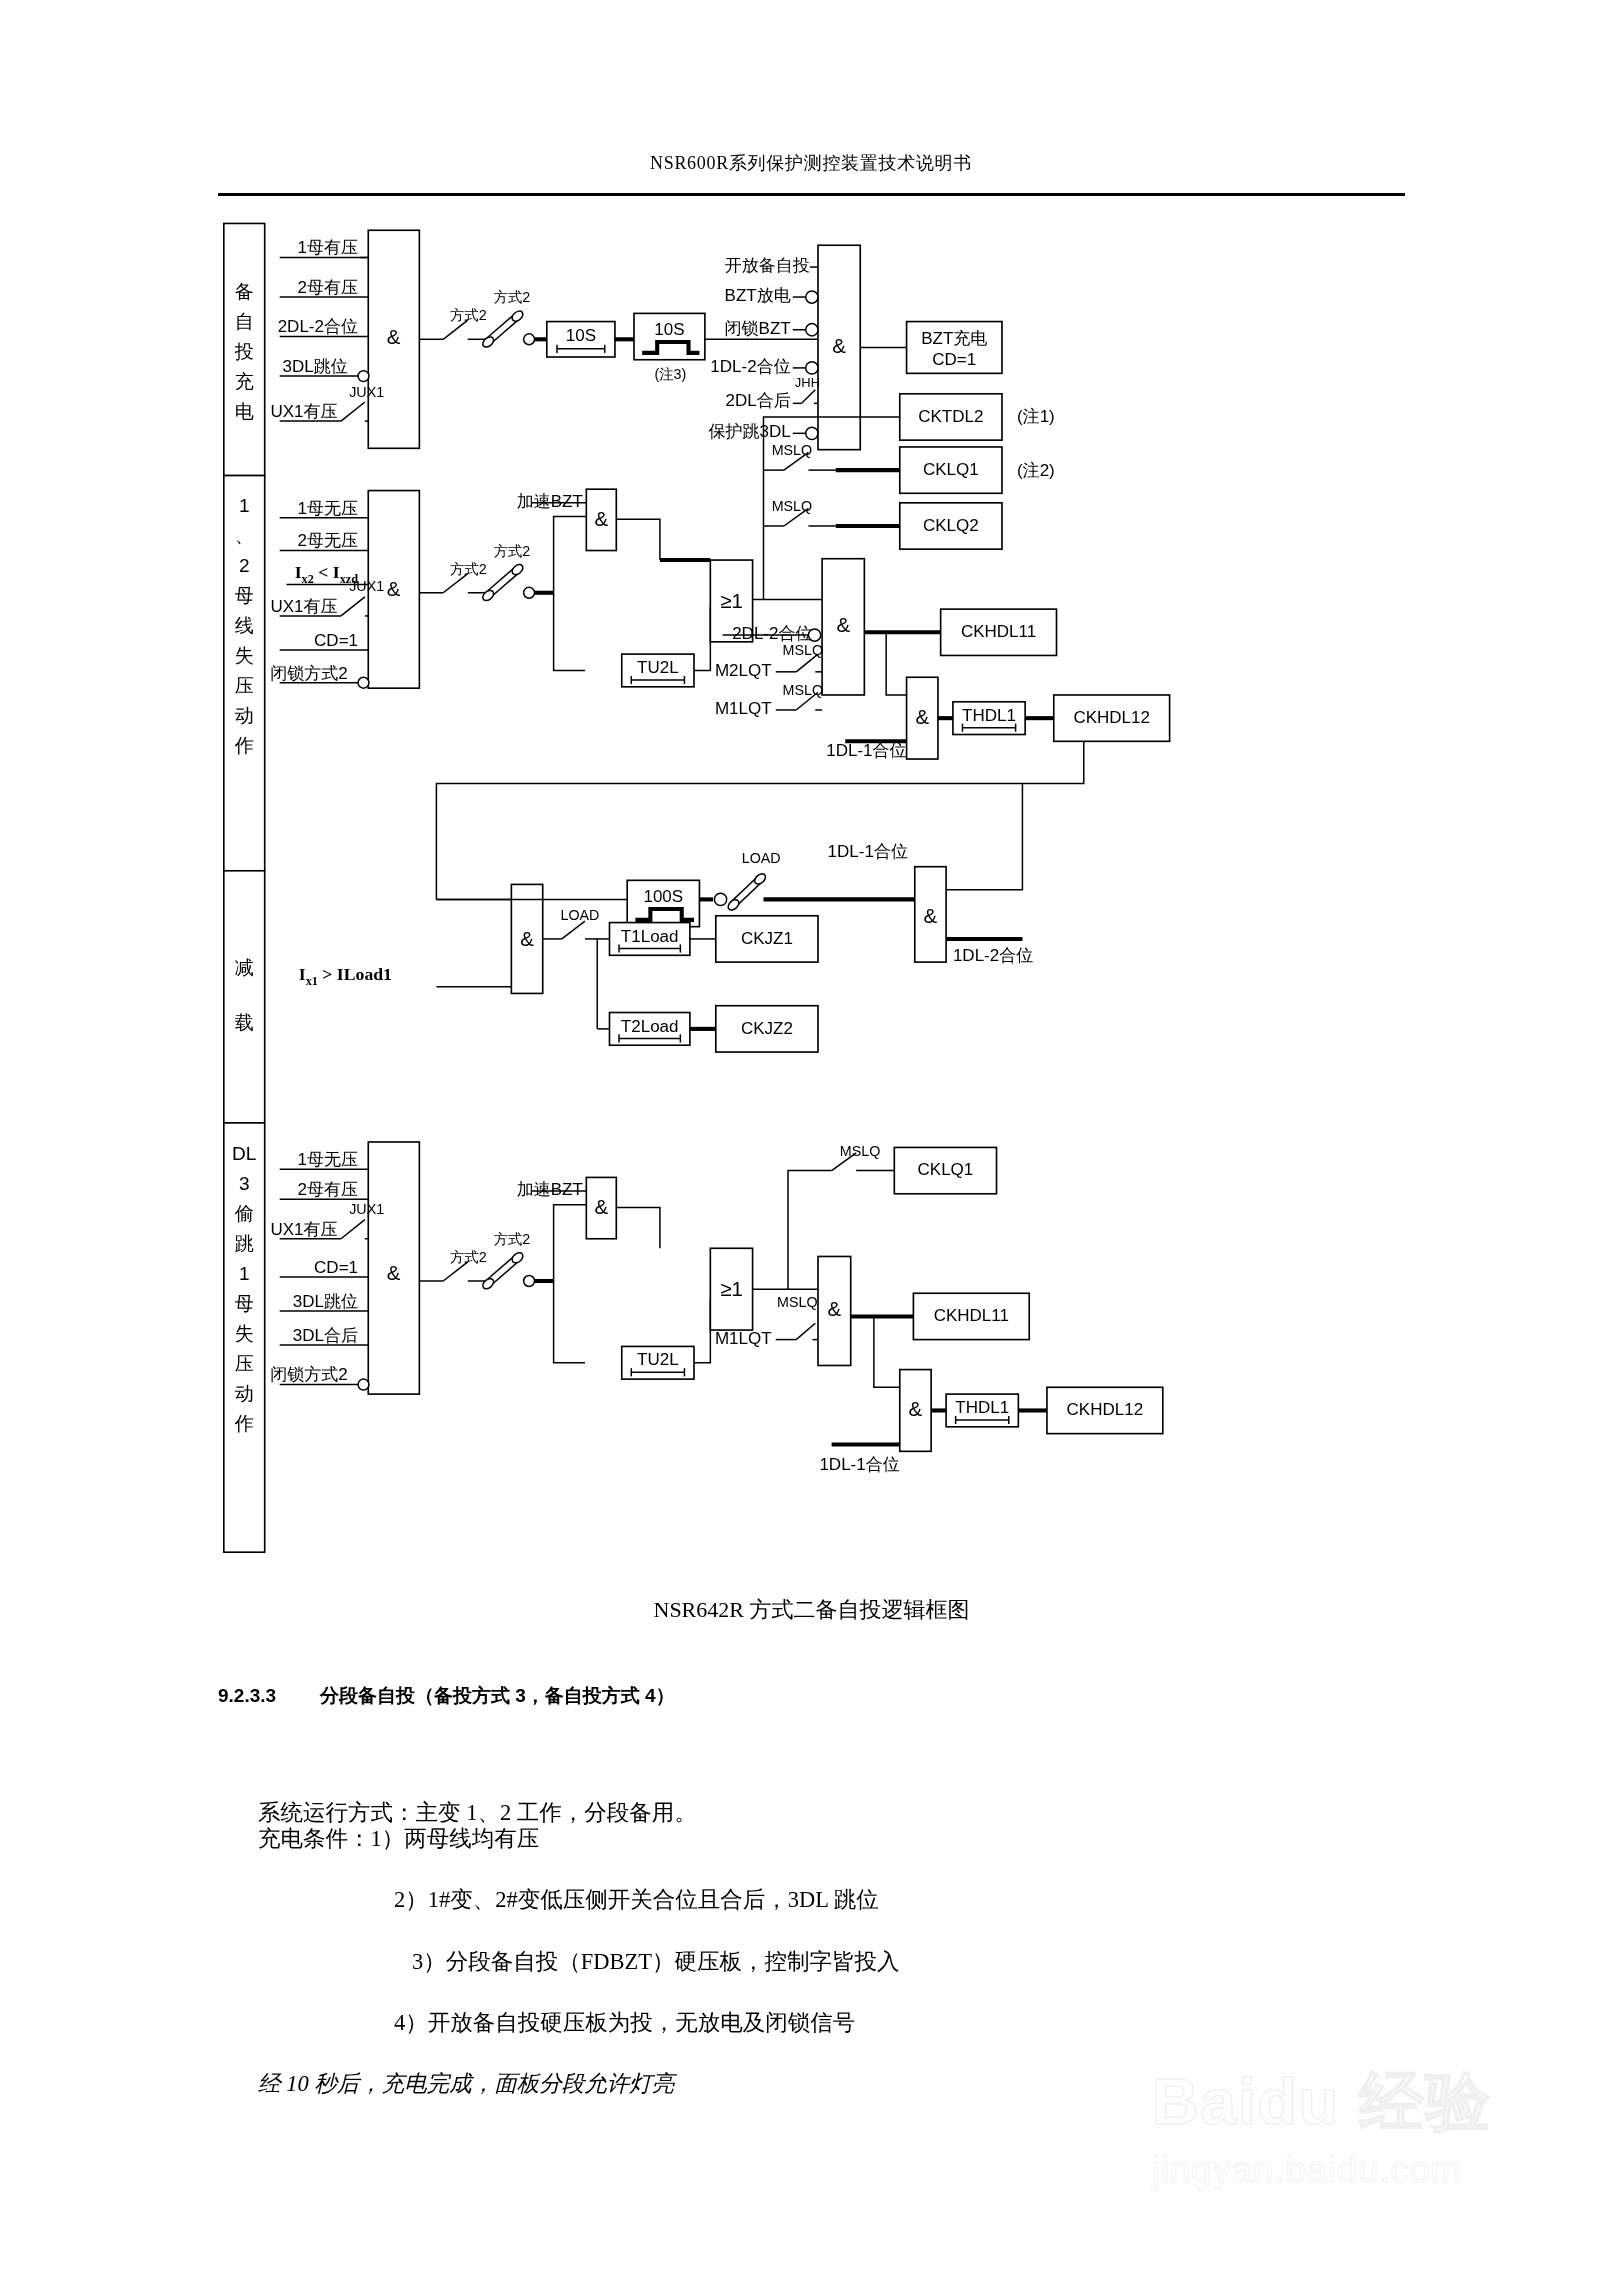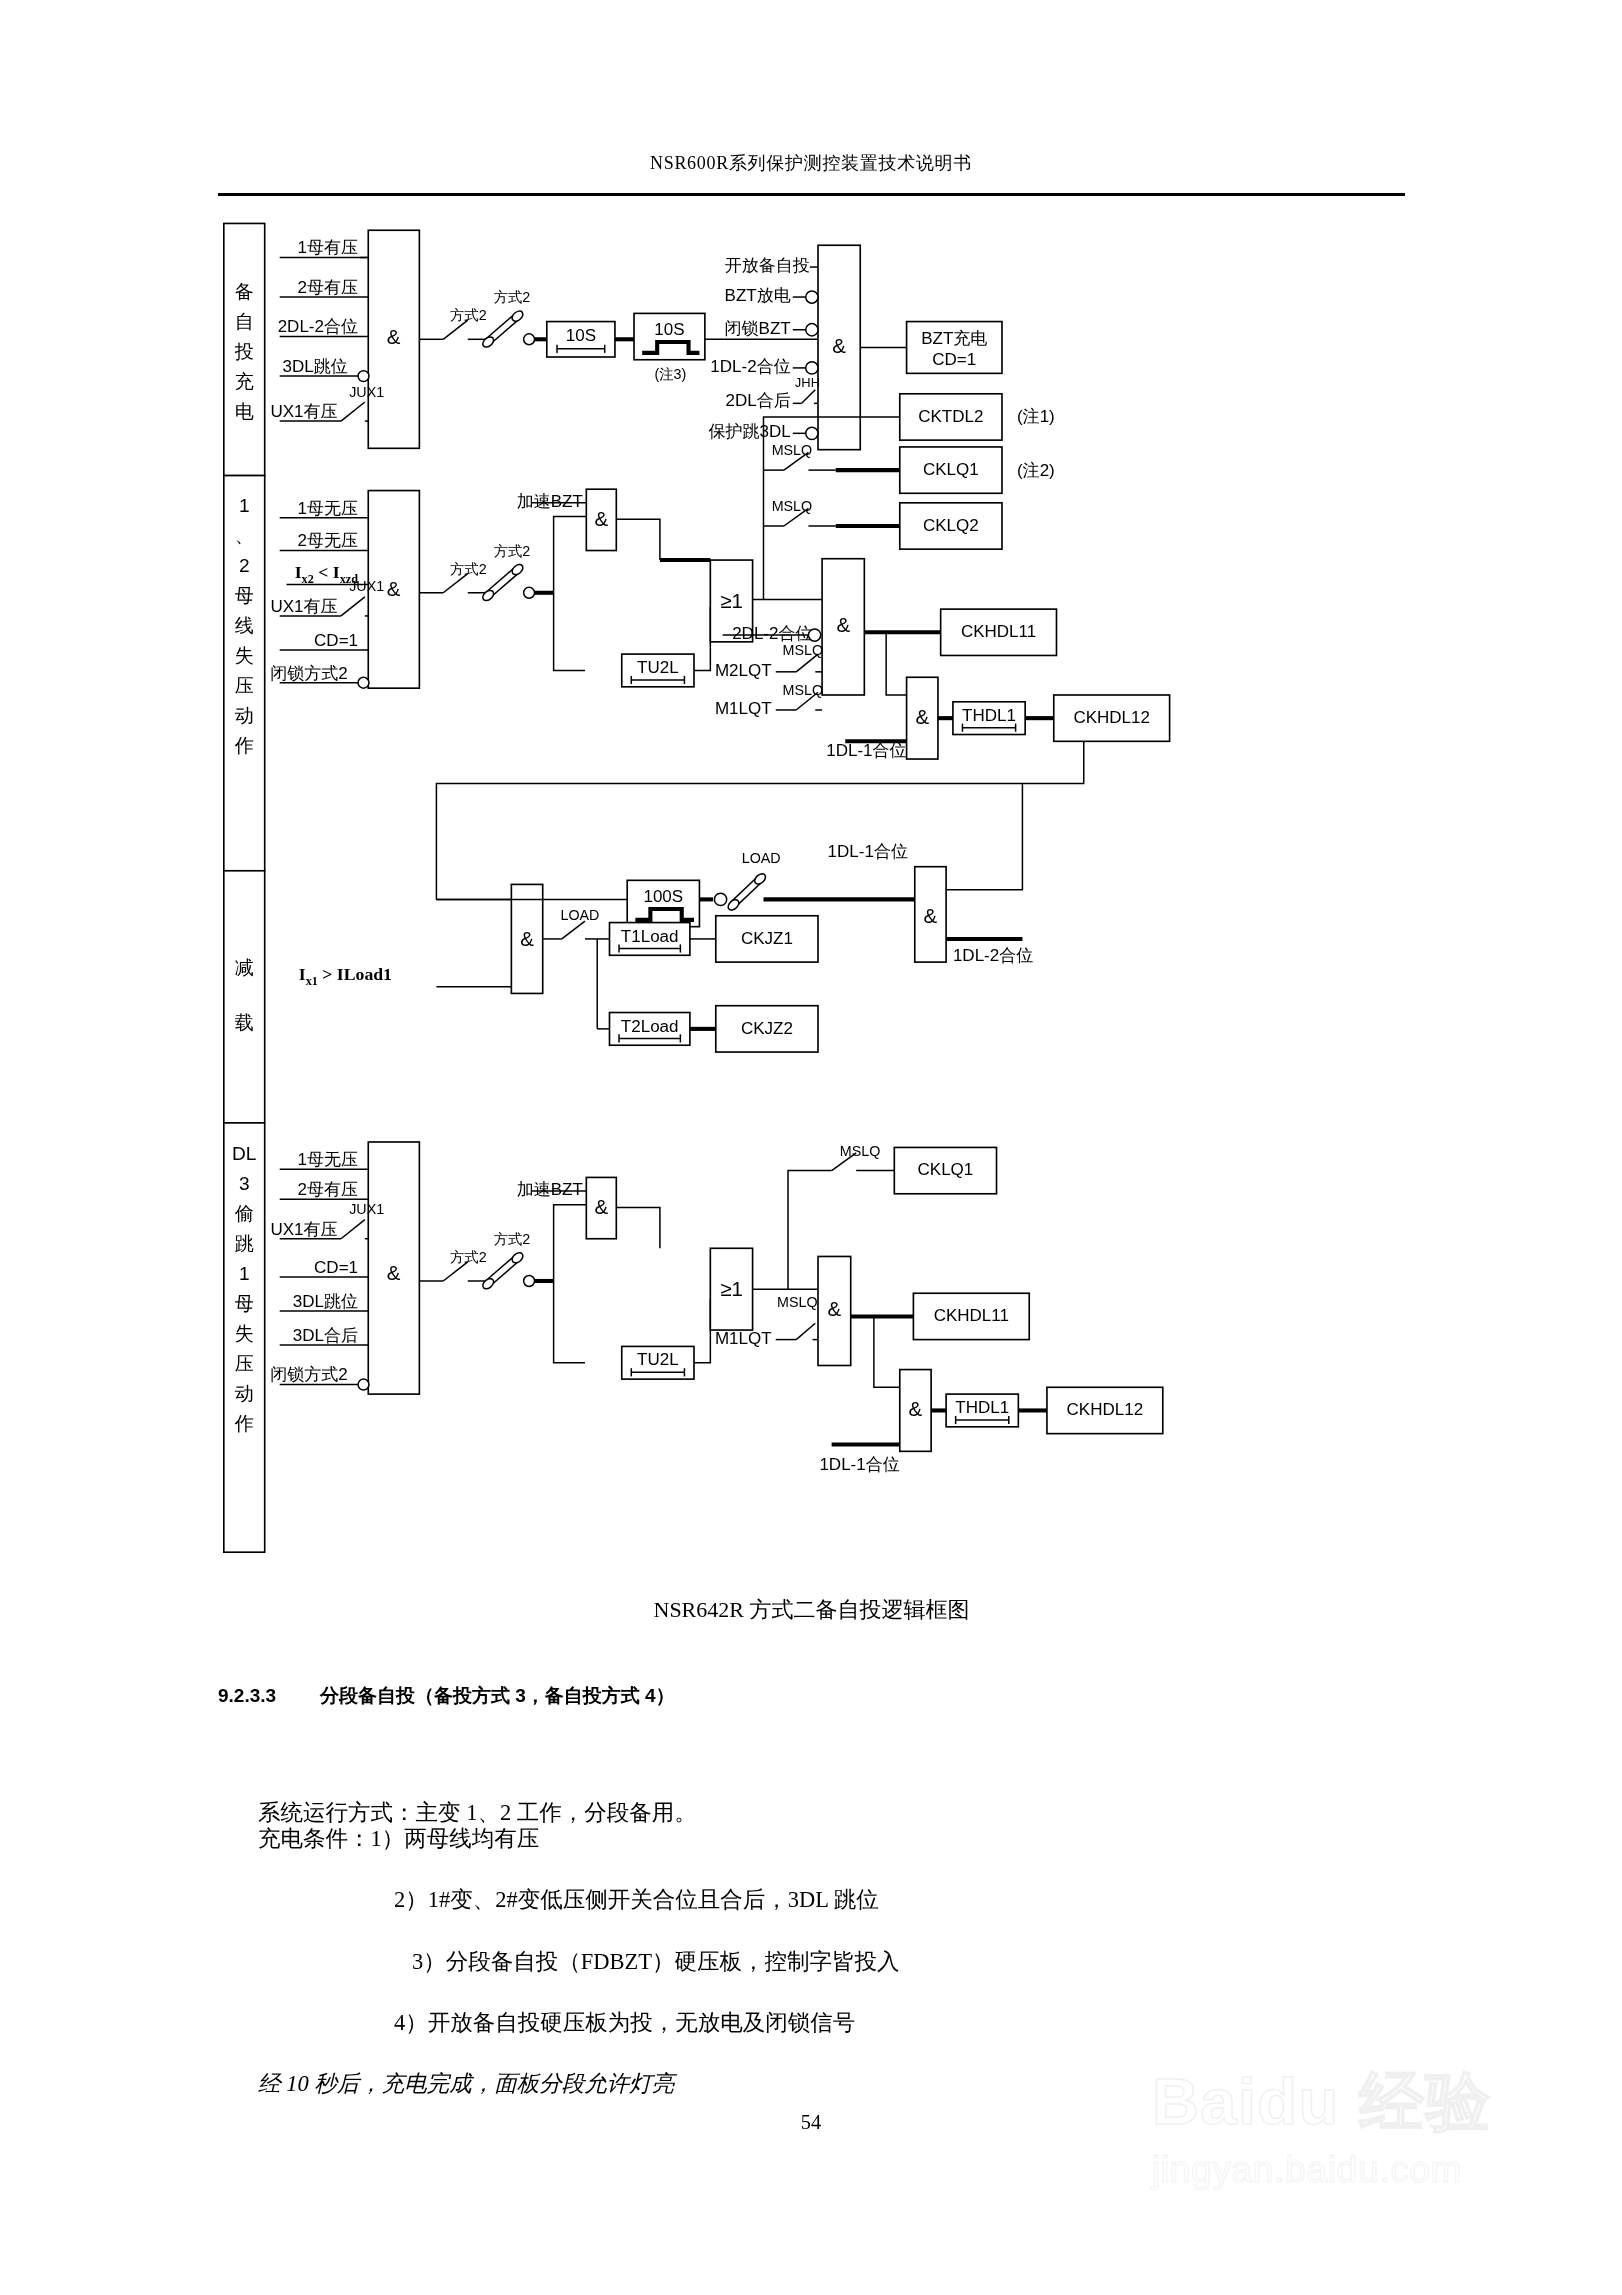--- a/index.html
+++ b/index.html
@@ -443,21 +443,20 @@
     <span class="num">9.2.3.3</span><span>分段备自投（备投方式 3，备自投方式 4）</span>
   </div>
 
   <div class="para" id="para-mode">系统运行方式：主变 1、2 工作，分段备用。</div>
   <div class="para" id="para-cond1">充电条件：1）两母线均有压</div>
   <div class="para" id="para-cond2">2）1#变、2#变低压侧开关合位且合后，3DL 跳位</div>
   <div class="para" id="para-cond3">3）分段备自投（FDBZT）硬压板，控制字皆投入</div>
   <div class="para" id="para-cond4">4）开放备自投硬压板为投，无放电及闭锁信号</div>
   <div class="para" id="para-result">经 10 秒后，充电完成，面板分段允许灯亮</div>
 
-  <div id="page-number">54</div>
 
   <div id="watermark">
     <div id="wm-main">Baidu 经验</div>
     <div id="wm-sub">jingyan.baidu.com</div>
   </div>
 
 </div>
 
 
 </body></html>

